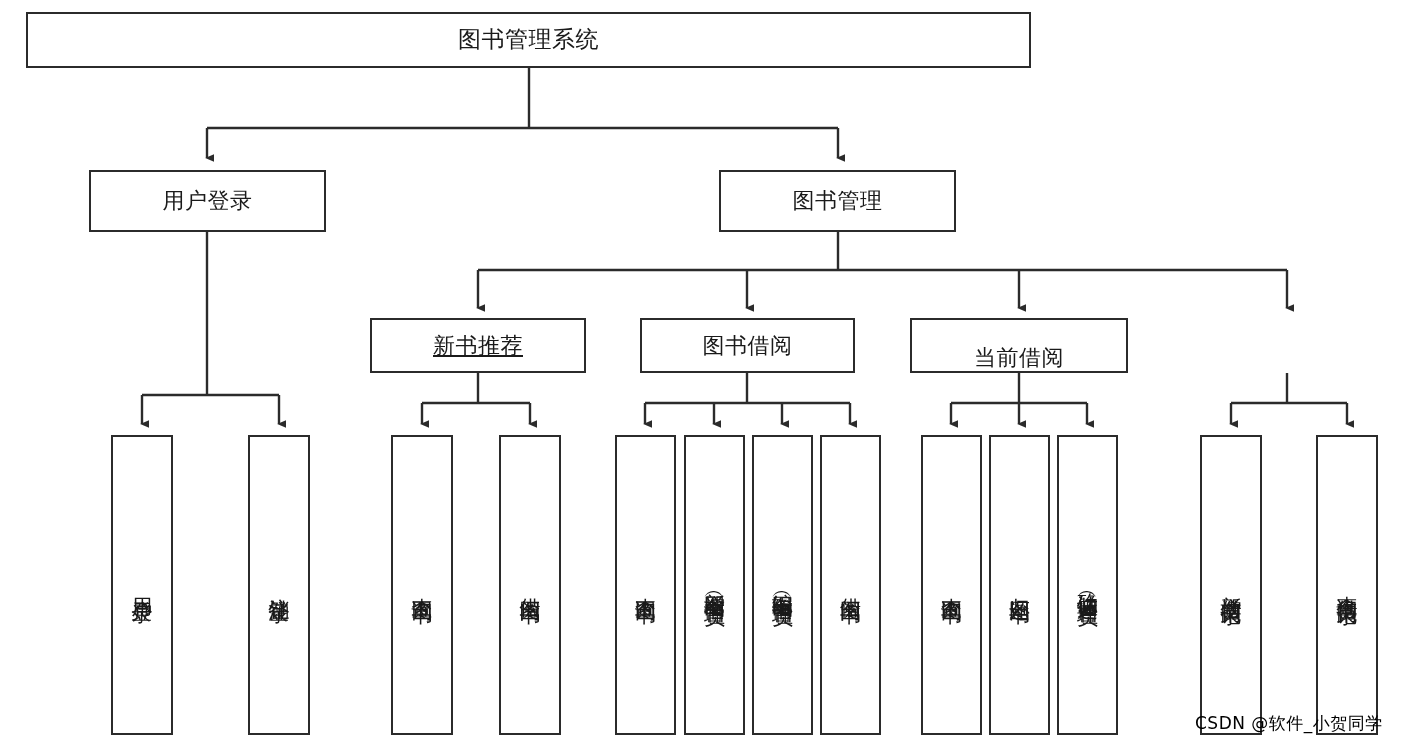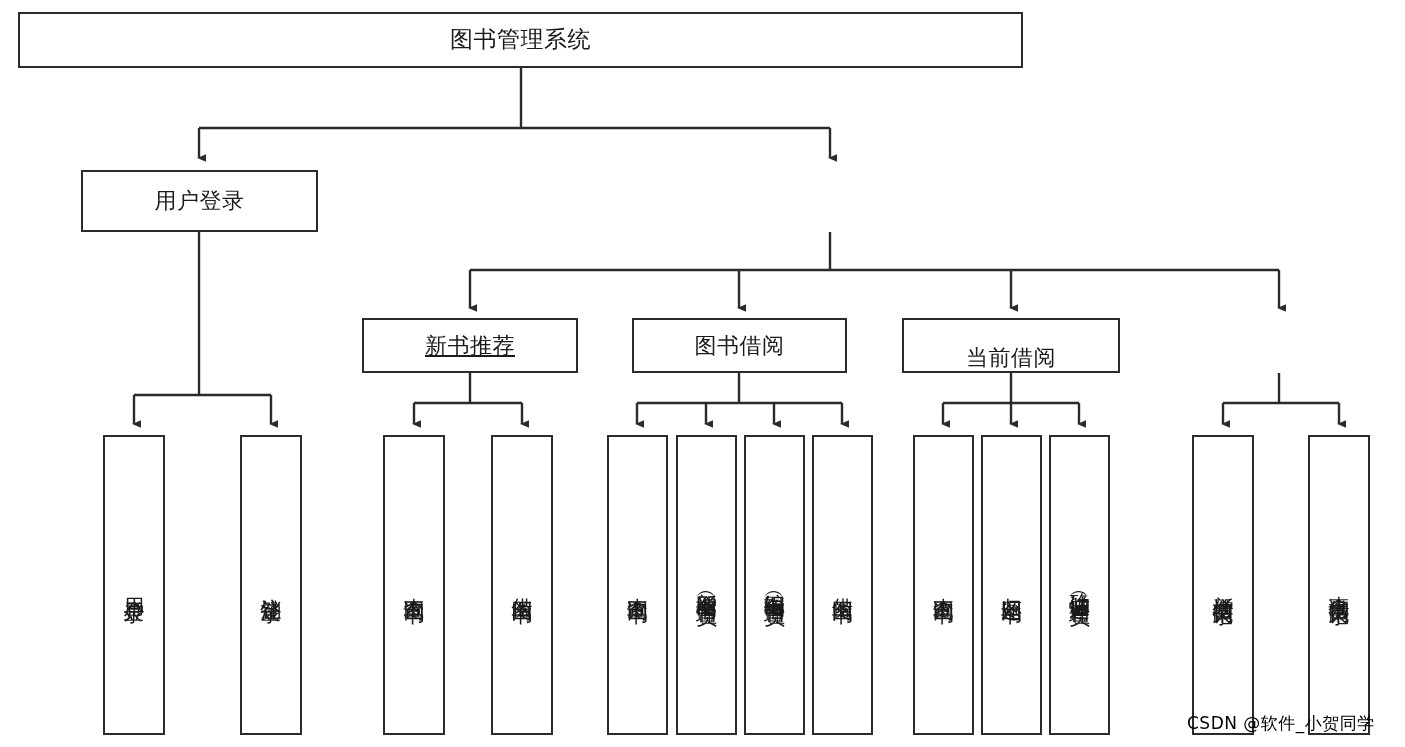--- a/index.html
+++ b/index.html
@@ -11,20 +11,21 @@
     width: 1405px;
     height: 747px;
     font-family: "DejaVu Sans", "Liberation Sans", sans-serif;
     overflow: hidden;
     position: relative;
   }
   #diagram-root {
     position: relative;
     width: 1218px;
     height: 747px;
+    margin-left: 8px;
   }
   svg.connectors {
     position: absolute;
     left: 0;
     top: 0;
     width: 1405px;
     height: 747px;
   }
   .node {
     position: absolute;
@@ -132,20 +133,23 @@
     </g>
   </svg>
 
   <div class="node horiz root" style="left:18px; top:12px; width:1005px; height:56px;">
     <span class="node-label">图书管理系统</span>
   </div>
 
   <div class="node horiz" style="left:81px; top:170px; width:237px; height:62px;">
     <span class="node-label">用户登录</span>
   </div>
+  <div class="node horiz" style="left:711px; top:170px; width:237px; height:62px;">
+    <span class="node-label">图书管理</span>
+  </div>
 
   <div class="node horiz" style="left:362px; top:318px; width:216px; height:55px;text-decoration:underline;">
     <span class="node-label">新书推荐</span>
   </div>
   <div class="node horiz" style="left:632px; top:318px; width:215px; height:55px;">
     <span class="node-label">图书借阅</span>
   </div>
   <div class="node horiz" style="left:902px; top:318px; width:218px; height:55px;align-items:flex-end;">
     <span class="node-label">当前借阅</span>
   </div>

